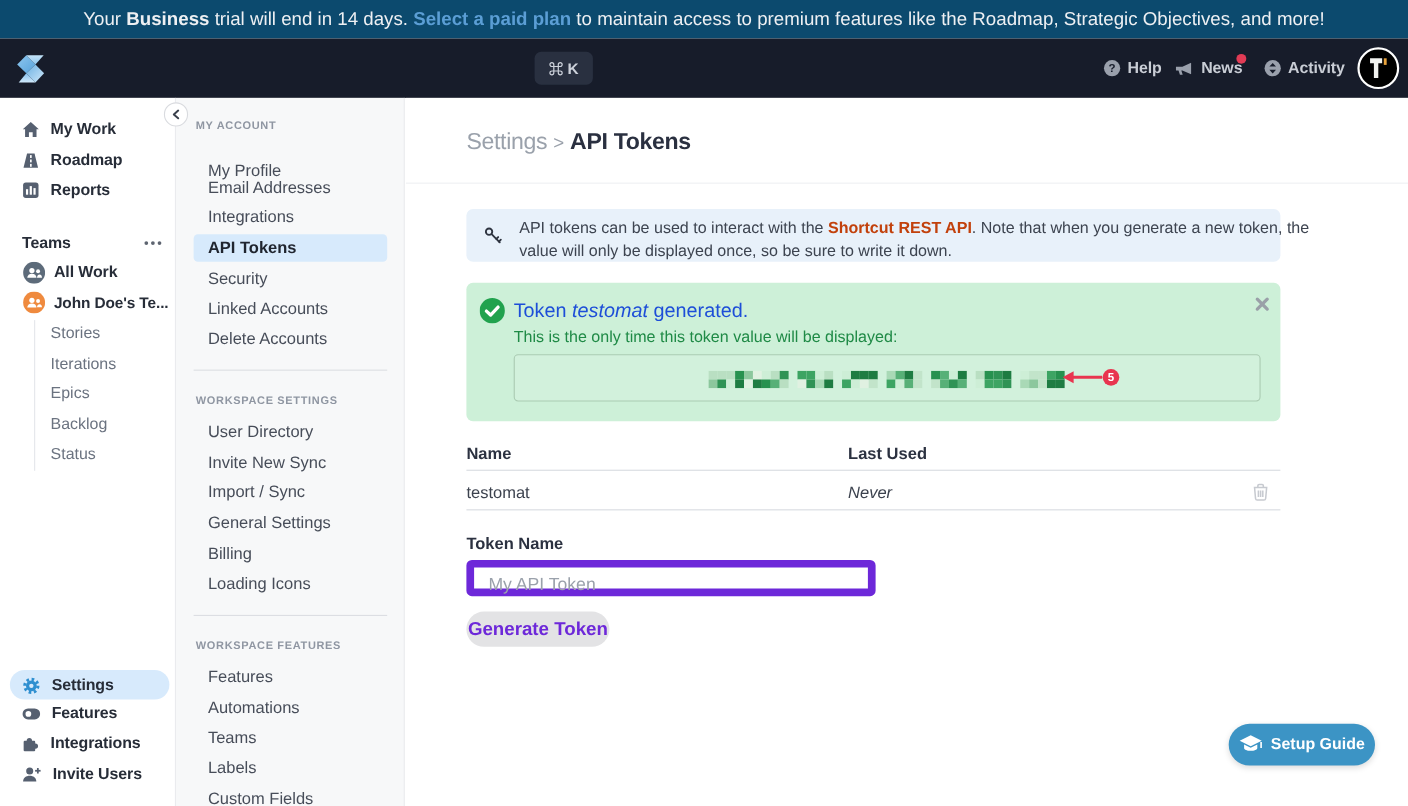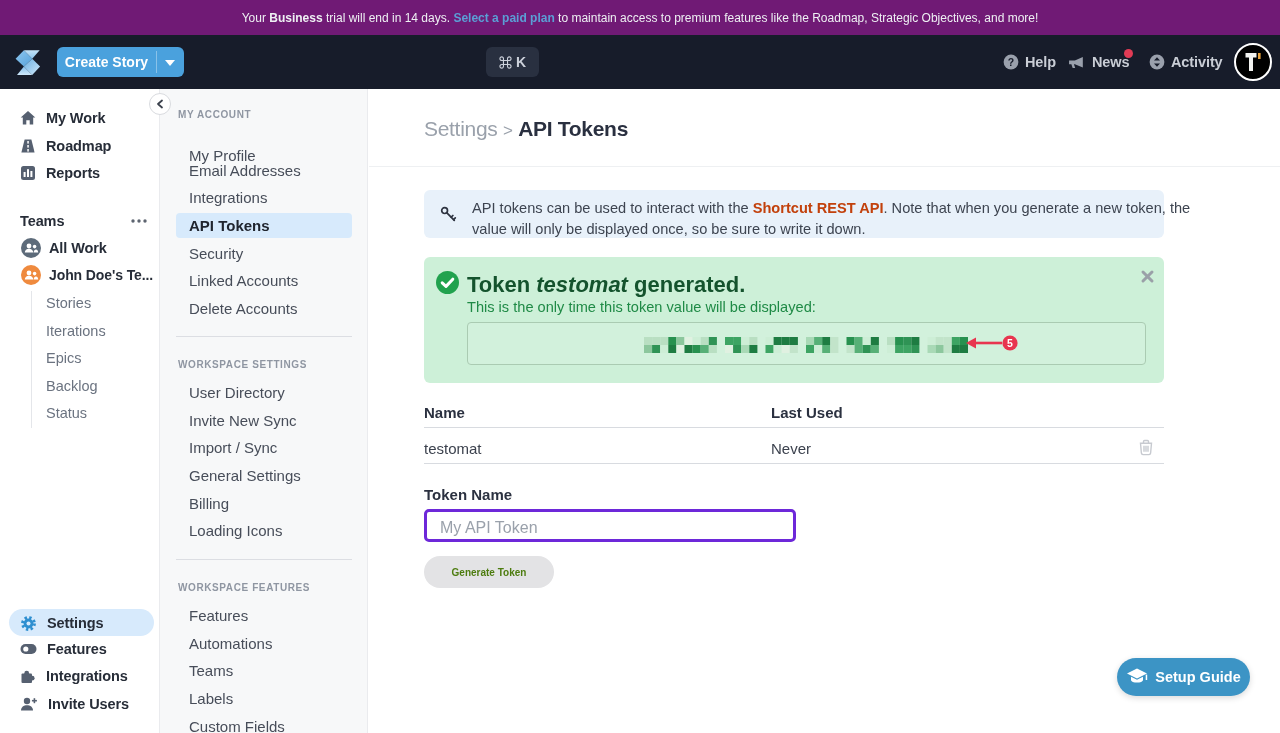--- a/index.html
+++ b/index.html
@@ -1,20 +1,20 @@
 <!DOCTYPE html>
 <html><head>
 <meta charset="utf-8">
 <style>
 *{margin:0;padding:0;box-sizing:border-box}
 html,body{width:1280px;height:733px;overflow:hidden}
 body{font-family:"Liberation Sans",sans-serif;background:#fff;position:relative}
 .abs{position:absolute}
 
-.banner{position:absolute;top:0;left:0;width:1280px;height:35px;background:#701a75;color:#eef0f3;font-size:12px;display:flex;align-items:center;justify-content:center;white-space:pre}
+.banner{position:absolute;top:0;left:0;width:1280px;height:35px;background:#0c4a6e;color:#eef0f3;font-size:17px;display:flex;align-items:center;justify-content:center;white-space:pre}
 .banner b{font-weight:700}
 .banner .lnk{color:#5b9ed5;font-weight:700}
 
 .hdr{position:absolute;top:35px;left:0;width:1280px;height:54px;background:#171c2a}
 .cstory{position:absolute;left:57px;top:12px;width:127px;height:30px;background:#4aa1dd;border-radius:6px;color:#fff;font-size:14px;font-weight:700}
 .cstory .txt{position:absolute;left:0;top:0;width:99px;height:30px;display:flex;align-items:center;justify-content:center}
 .cstory .sep{position:absolute;left:99px;top:4px;width:1px;height:22px;background:rgba(255,255,255,.35)}
 .cstory .arr{position:absolute;left:108px;top:13px;width:0;height:0;border-left:5px solid transparent;border-right:5px solid transparent;border-top:6px solid #fff}
 .search{position:absolute;left:197px;top:12px;width:278px;height:30px;background:#3a4150;border-radius:6px;color:#8d94a3;font-size:14.5px}
 .search .ph{position:absolute;left:39px;top:6.5px}
@@ -37,30 +37,30 @@
 .s2div{position:absolute;left:176px;width:176px;height:1px;background:#dcdee3}
 
 .main{position:absolute;top:89px;left:369px;width:911px;height:644px;background:#fff}
 .crumb{position:absolute;left:424px;top:117px;font-size:21px;color:#9aa1ab;white-space:pre;letter-spacing:-.3px}
 .crumb b{color:#2a3040;font-weight:700}
 .mainhr{position:absolute;left:369px;top:166px;width:911px;height:1px;background:#eef0f2}
 .infobox{position:absolute;left:424px;top:190px;width:740px;height:48px;background:#e8f1fa;border-radius:6px}
 .infotxt{position:absolute;left:472px;top:198px;font-size:14.6px;line-height:20.5px;color:#3d4450}
 .infotxt .lnk2{color:#c2410c;font-weight:600}
 .greenbox{position:absolute;left:424px;top:257px;width:740px;height:126px;background:#cdf0d8;border-radius:6px}
-.gtitle{position:absolute;left:467px;top:272px;font-size:22px;font-weight:700;color:#14532d}
+.gtitle{position:absolute;left:467px;top:272px;font-size:18px;font-weight:400;color:#1d4ed8}
 .gsub{position:absolute;left:467px;top:299px;font-size:14.6px;color:#1f8a46}
 .gin{position:absolute;left:467px;top:322px;width:679px;height:43px;border:1px solid #aacbb2;border-radius:4px;background:rgba(255,255,255,.10)}
 .thead{position:absolute;font-size:15px;font-weight:700;color:#2b3140}
 .tcell{position:absolute;font-size:15px;font-weight:400;color:#3c424e}
 .tline{position:absolute;left:424px;width:740px;height:1px;background:#d8dbe0}
 .tokname{position:absolute;left:424px;top:486px;font-size:15px;font-weight:700;color:#2b3140}
-.inp{position:absolute;left:424px;top:509px;width:372px;height:33px;background:#fff;border:3px solid #6d28d9;border-radius:5px}
+.inp{position:absolute;left:424px;top:509px;width:372px;height:33px;background:#fff;border:7px solid #6d28d9;border-radius:5px}
 .inp span{position:absolute;left:13px;top:7px;font-size:16px;color:#9aa1ab}
-.genbtn{position:absolute;left:424px;top:556px;width:130px;height:32px;background:#e3e3e5;border-radius:16px;display:flex;align-items:center;justify-content:center;font-size:10px;font-weight:600;color:#4d7c0f}
+.genbtn{position:absolute;left:424px;top:556px;width:130px;height:32px;background:#e3e3e5;border-radius:16px;display:flex;align-items:center;justify-content:center;font-size:17px;font-weight:600;color:#6d28d9}
 .setup{position:absolute;left:1117px;top:658px;width:133px;height:38px;background:#3c94c5;border-radius:19px;display:flex;align-items:center;justify-content:center;gap:7px;color:#fff;font-size:14.5px;font-weight:700;box-shadow:0 2px 6px rgba(0,0,0,.15)}
 </style>
 </head>
 <body>
 <div class="banner">Your <b>Business</b> trial will end in 14 days. <span class="lnk">Select a paid plan</span> to maintain access to premium features like the Roadmap, Strategic Objectives, and more!</div>
 <div class="hdr">
   <svg class="abs" style="left:14px;top:13px" width="28" height="29" viewBox="0 0 28 29">
     <defs>
       <linearGradient id="gud" x1="0" y1="0" x2="1" y2="1">
           <stop offset="0" stop-color="#8ec7f0"></stop>
@@ -77,25 +77,20 @@
       <linearGradient id="gbt" x1="0" y1="1" x2="0" y2="0">
           <stop offset="0" stop-color="#cfe8fa"></stop>
           <stop offset="1" stop-color="#85bfec"></stop>
         </linearGradient>
     </defs>
     <polygon points="9.9,2.2 18.2,10.7 9.9,18.6 1.6,10.7" fill="url(#gud)"></polygon>
     <polygon points="9.9,2.2 25.7,2.2 18.2,10.7" fill="url(#gtt)"></polygon>
     <polygon points="18.2,10.7 26.1,18.6 18.2,26.9 9.9,18.6" fill="url(#gld)"></polygon>
     <polygon points="9.9,18.6 18.2,26.9 3.0,26.9" fill="url(#gbt)"></polygon>
   </svg>
-  <div class="cstory">
-      <div class="txt">Create Story</div>
-      <div class="sep"></div>
-      <div class="arr"></div>
-    </div>
   <div class="cmdk"><svg width="13" height="13" viewBox="0 0 14 14">
         <path d="M4.8 4.8 H9.2 V9.2 H4.8 Z M4.8 4.8 H3 A1.9 1.9 0 1 1 4.8 3 Z M9.2 4.8 V3 A1.9 1.9 0 1 1 11 4.8 Z M9.2 9.2 H11 A1.9 1.9 0 1 1 9.2 11 Z M4.8 9.2 V11 A1.9 1.9 0 1 1 3 9.2 Z" fill="none" stroke="#ccd1da" stroke-width="1.2"></path>
       </svg>K</div>
   <div class="hitem" style="left:1003px">
     <svg width="16" height="16" viewBox="0 0 16 16">
         <circle cx="8" cy="8" r="7.4" fill="#9aa0ac"></circle>
         <text x="8" y="11.6" font-size="10.5" font-weight="bold" fill="#171c2a" text-anchor="middle" font-family="Liberation Sans">?</text>
       </svg>
     Help</div>
   <div class="hitem" style="left:1068px">
@@ -332,21 +327,21 @@
 <svg class="abs" style="left:966px;top:333px" width="52" height="20" viewBox="0 0 52 20">
 <line x1="8" y1="10" x2="36" y2="10" stroke="#e8354f" stroke-width="2.6"></line>
 <polygon points="0,10 10,4.5 10,15.5" fill="#e8354f"></polygon>
 <circle cx="44" cy="10" r="7.6" fill="#e8354f"></circle>
 <text x="44" y="13.6" font-size="10.5" font-weight="bold" fill="#fff" text-anchor="middle" font-family="Liberation Sans">5</text>
 </svg>
 <div class="thead" style="left:424px;top:404px">Name</div>
 <div class="thead" style="left:771px;top:404px">Last Used</div>
 <div class="tline" style="top:427px"></div>
 <div class="tcell" style="left:424px;top:440px">testomat</div>
-<div class="tcell" style="left:771px;top:440px;">Never</div>
+<div class="tcell" style="left:771px;top:440px;font-style:italic">Never</div>
 <svg class="abs" style="left:1138px;top:439px" width="16" height="17" viewBox="0 0 16 17">
     <g stroke="#c7cad0" stroke-width="1.4" fill="none">
       <path d="M2.5 4.2 H13.5 L12.6 14.2 a1.6 1.6 0 0 1 -1.6 1.4 H5 a1.6 1.6 0 0 1 -1.6 -1.4 Z"></path>
       <path d="M5.5 4 V2.6 a1.1 1.1 0 0 1 1.1 -1.1 h2.8 a1.1 1.1 0 0 1 1.1 1.1 V4"></path>
       <line x1="6" y1="6.8" x2="6" y2="12.8"></line>
       <line x1="8" y1="6.8" x2="8" y2="12.8"></line>
       <line x1="10" y1="6.8" x2="10" y2="12.8"></line>
     </g>
   </svg>
 <div class="tline" style="top:463px"></div>

